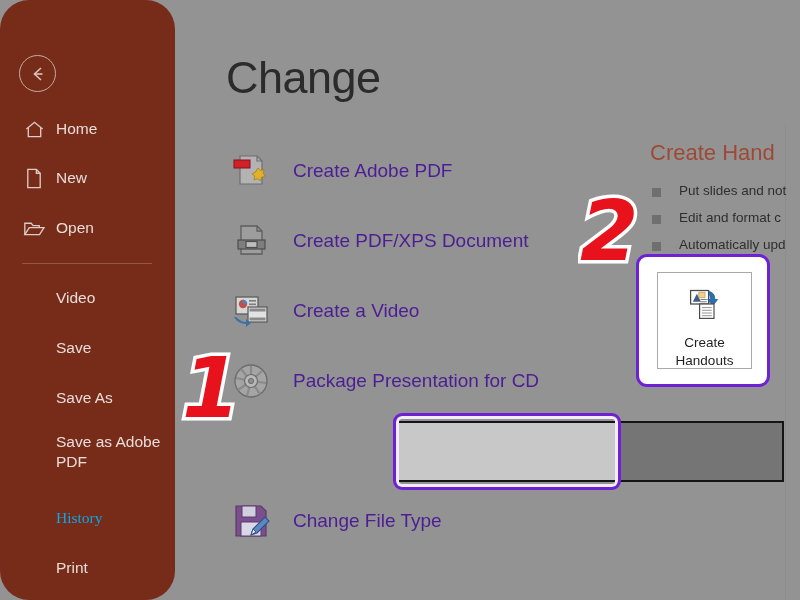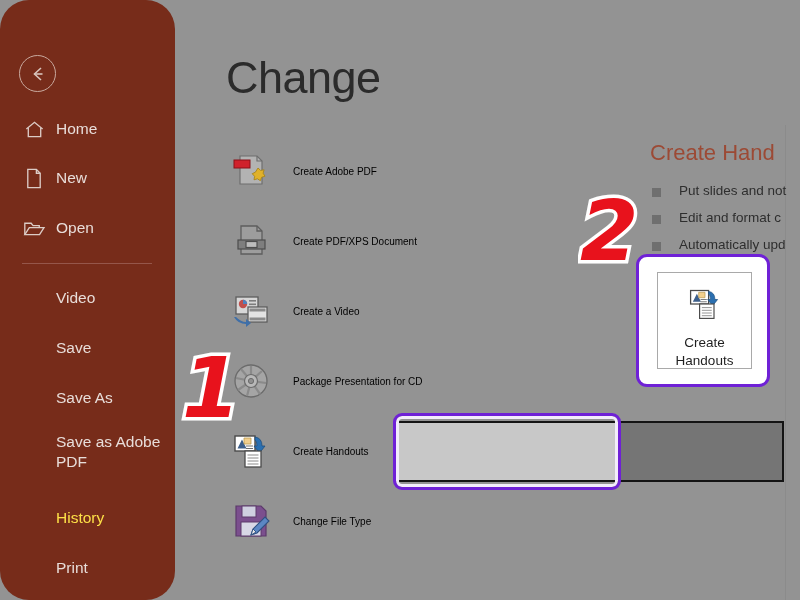--- a/index.html
+++ b/index.html
@@ -29,21 +29,21 @@
     position:absolute;left:0;width:175px;height:34px;
     display:flex;align-items:center;
     color:#e8ddd9;font-size:15.5px;cursor:pointer;
   }
   .nav-item .nav-ico{
     width:44px;min-width:44px;display:flex;align-items:center;justify-content:center;
     margin-left:12px;
   }
   .nav-item .nav-lbl{white-space:nowrap;}
   .nav-item.indent{padding-left:56px;box-sizing:border-box;}
-  .nav-item.dim .nav-lbl{color:#fde047;}
+  .nav-item.dim .nav-lbl{color:#0ea5e9;font-family:Liberation Serif, serif;}
   .nav-item.two-line{height:46px;align-items:flex-start;padding-top:1px;}
   .nav-item.two-line .nav-lbl{white-space:normal;line-height:20px;width:105px;}
 
   .nav-sep{
     position:absolute;left:22px;top:263px;width:130px;height:1px;
     background:#95564a;
   }
 
   
   #main{
@@ -60,21 +60,21 @@
   .opt-row{
     position:absolute;left:26px;width:395px;height:56px;
     display:flex;align-items:center;cursor:pointer;
   }
   .opt-ico{
     width:56px;min-width:56px;height:44px;
     display:flex;align-items:center;justify-content:center;
     margin-left:22px;
   }
   .opt-lbl{
-    font-size:10px;color:#000000;margin-left:14px;white-space:nowrap;
+    font-size:19px;color:#4c1d95;margin-left:14px;white-space:nowrap;
   }
 
   
   #selected-band{
     position:absolute;left:219px;top:421px;width:390px;height:61px;
     border:2px solid #141414;box-sizing:border-box;
     background:#757575;
   }
   #selected-band .inner-light{
     position:absolute;left:0;top:0;width:225px;height:100%;
@@ -264,42 +264,20 @@
             <line x1="20" y1="20" x2="5" y2="17"></line>
             <line x1="20" y1="20" x2="10" y2="8"></line>
           </g>
           <circle cx="20" cy="20" r="6.5" fill="#b8b8b8" stroke="#6b6b6b" stroke-width="1.2"></circle>
           <circle cx="20" cy="20" r="2.6" fill="#8f8f8f" stroke="#6b6b6b" stroke-width="1"></circle>
         </svg>
       </span>
       <span class="opt-lbl">Package Presentation for CD</span>
     </div>
 
-    <div class="opt-row" style="top:423px;">
-      <span class="opt-ico">
-        <svg width="40" height="40" viewBox="0 0 40 40" aria-hidden="true">
-          <rect x="4" y="5" width="20" height="15" fill="#ffffff" stroke="#4a4a4a" stroke-width="1.4"></rect>
-          <path d="M6.5 17.5 L11 8.5 L15.5 17.5 Z" fill="#3c5e8a"></path>
-          <path d="M13 7 L20 7 L20 13 L13 13 Z" fill="#f2cf8d" stroke="#b99a52" stroke-width="0.8"></path>
-          <g stroke="#6e6e6e" stroke-width="1">
-            <line x1="15" y1="15" x2="22" y2="15"></line>
-            <line x1="15" y1="17.5" x2="22" y2="17.5"></line>
-          </g>
-          <path d="M24 6 q7 1 7 9 l3 0 -5.5 7 -5.5 -7 3 0 q0 -5 -2 -6z" fill="#2a6fb0" stroke="#1d4f80" stroke-width="0.8"></path>
-          <rect x="14" y="20" width="16" height="16" fill="#ffffff" stroke="#4a4a4a" stroke-width="1.3"></rect>
-          <g stroke="#8a8a8a" stroke-width="1">
-            <line x1="16.5" y1="24" x2="27.5" y2="24"></line>
-            <line x1="16.5" y1="27" x2="27.5" y2="27"></line>
-            <line x1="16.5" y1="30" x2="27.5" y2="30"></line>
-            <line x1="16.5" y1="33" x2="27.5" y2="33"></line>
-          </g>
-        </svg>
-      </span>
-      <span class="opt-lbl">Create Handouts</span>
-    </div>
 
     <div class="opt-row" style="top:493px;">
       <span class="opt-ico">
         <svg width="40" height="40" viewBox="0 0 40 40" aria-hidden="true">
           <path d="M5 5 L30 5 L35 10 L35 35 L5 35 Z" fill="#7b4f8e" stroke="#5c3a6b" stroke-width="1.2"></path>
           <rect x="11" y="5" width="14" height="11" fill="#cfcfe0" stroke="#5c3a6b" stroke-width="1"></rect>
           <rect x="10" y="21" width="20" height="14" fill="#d8d8e6" stroke="#5c3a6b" stroke-width="1"></rect>
           <path d="M20 34 l2-6 12-12 4 4 -12 12z" fill="#5b87c4" stroke="#2f5080" stroke-width="1.1"></path>
           <path d="M20 34 l2-6 3 3z" fill="#e8e8e8" stroke="#2f5080" stroke-width="0.9"></path>
         </svg>

